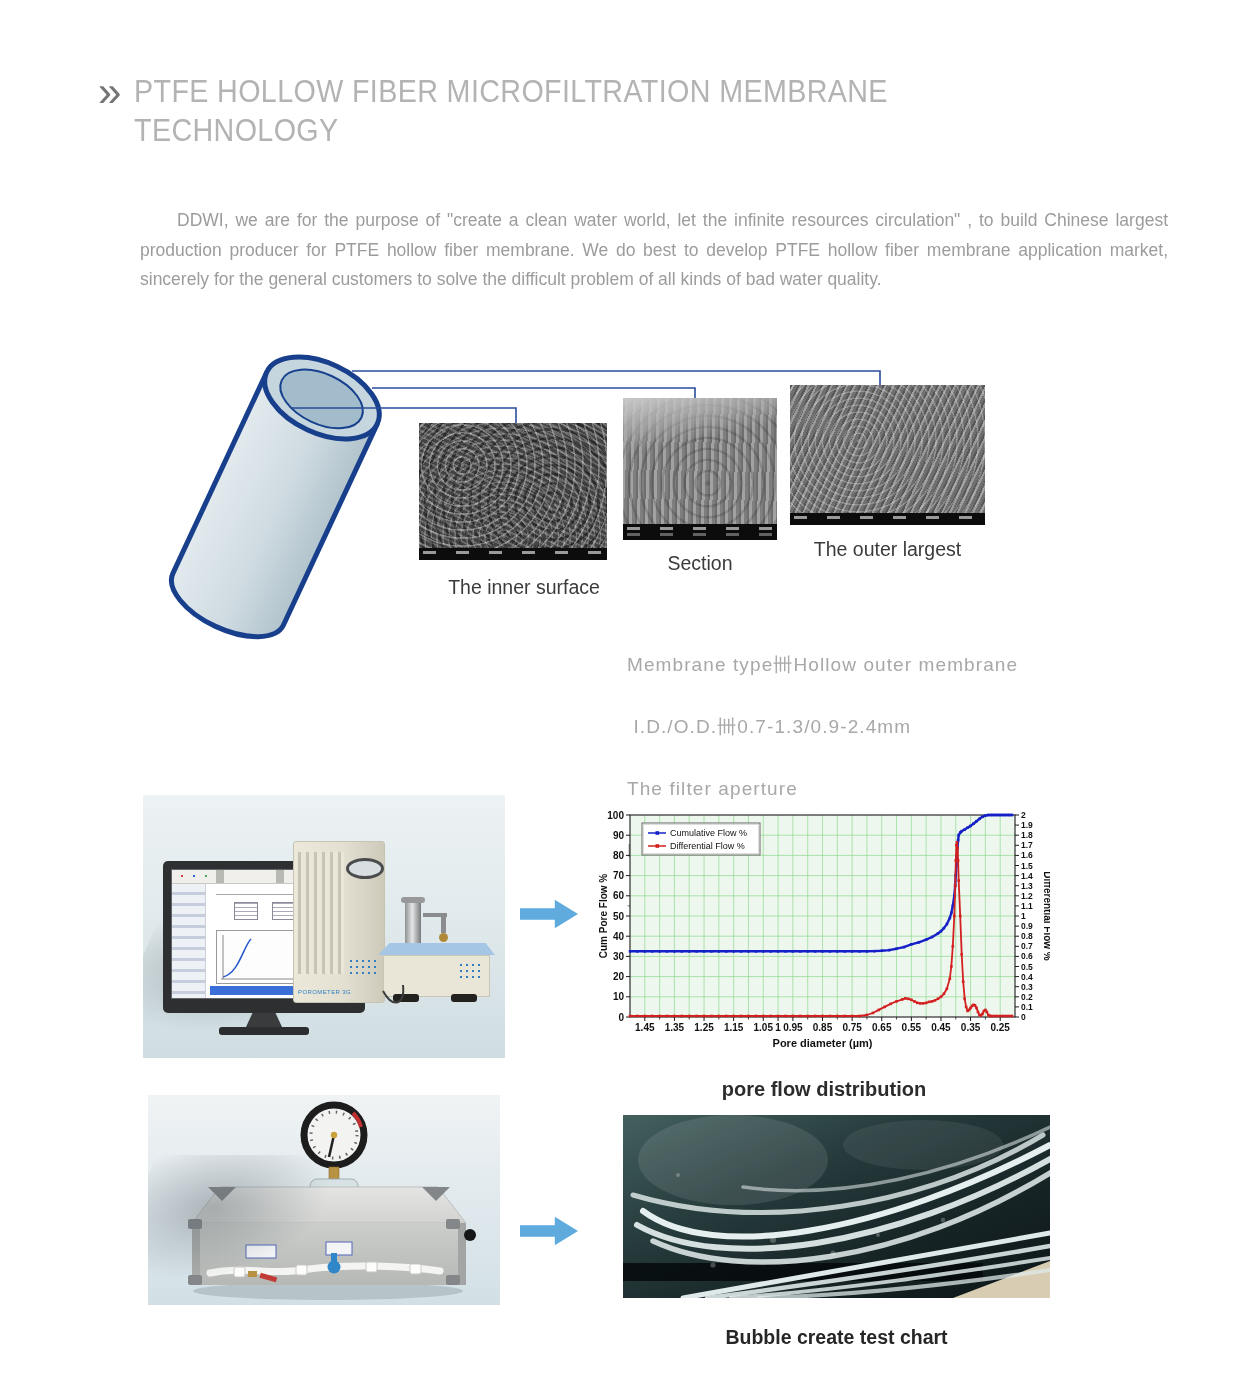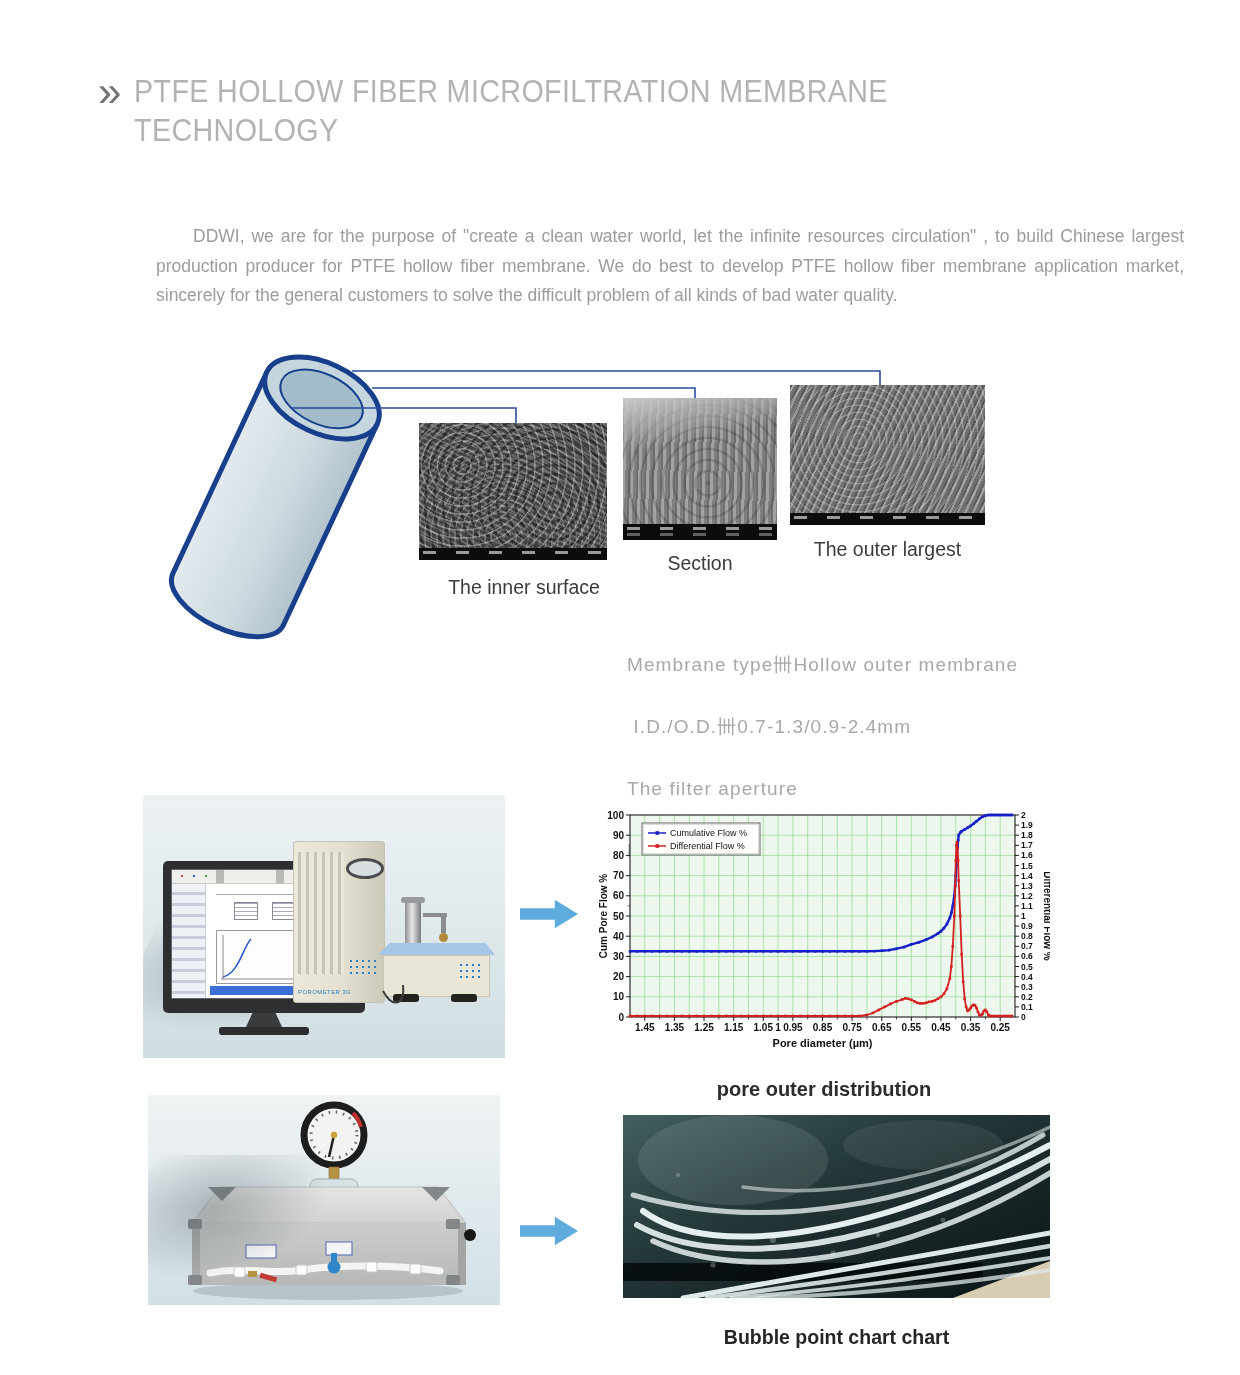--- a/index.html
+++ b/index.html
@@ -7,21 +7,21 @@
           font-family:"Liberation Sans","DejaVu Sans",sans-serif;}
   .abs{position:absolute;}
 
   
   .header{position:absolute;left:98px;top:72px;display:flex;gap:13px;}
   .chev{font-size:42px;line-height:40px;color:#757575;}
   .title{font-size:30.5px;line-height:38.5px;color:#b3b3b3;letter-spacing:.4px;
          transform:scaleX(.94);transform-origin:left top;white-space:nowrap;}
 
   
-  .intro{position:absolute;left:140px;top:206px;width:1028px;margin:16px;
+  .intro{position:absolute;left:140px;top:206px;width:1028px;margin:0;
          font-size:17.5px;line-height:29.5px;color:#9c9c9c;text-align:justify;text-indent:37px;}
 
   
   .sem{position:absolute;overflow:hidden;}
   .sem-inner{background:
       repeating-radial-gradient(circle at 23% 31%, rgba(255,255,255,.30) 0 1px, transparent 2px 8px),
       repeating-radial-gradient(circle at 71% 58%, rgba(0,0,0,.38) 0 2px, transparent 3px 9px),
       repeating-radial-gradient(circle at 45% 83%, rgba(255,255,255,.22) 0 1px, transparent 2px 6px),
       repeating-linear-gradient(27deg, rgba(150,150,150,.35) 0 2px, rgba(45,45,45,.35) 2px 5px),
       #4e4e4e;}
@@ -522,21 +522,21 @@
       <rect x="412.73846153846154" y="214.69" width="2.6" height="2.6" fill="#d42020"></rect>
       <rect x="44" y="23" width="118" height="32" fill="#ffffff" stroke="#666666" stroke-width="1"></rect>
       <rect x="45.5" y="24.5" width="115" height="29" fill="none" stroke="#dddddd" stroke-width="1"></rect>
       <line x1="50" y1="33" x2="68" y2="33" stroke="#1520c8" stroke-width="1.5"></line>
       <rect x="57.5" y="31.2" width="3.6" height="3.6" fill="#1520c8"></rect>
       <text x="72" y="36" font-size="9" text-anchor="start" fill="#111111" font-family="&quot;Liberation Sans&quot;,&quot;DejaVu Sans&quot;,sans-serif">Cumulative Flow %</text>
       <line x1="50" y1="46" x2="68" y2="46" stroke="#d42020" stroke-width="1.5"></line>
       <rect x="57.5" y="44.2" width="3.6" height="3.6" fill="#d42020"></rect>
       <text x="72" y="49" font-size="9" text-anchor="start" fill="#111111" font-family="&quot;Liberation Sans&quot;,&quot;DejaVu Sans&quot;,sans-serif">Differential Flow %</text>
     </svg>
-  <div class="caption flow" style="left:598px;top:1078px;width:452px">pore outer distribution</div>
+  <div class="caption flow" style="left:598px;top:1078px;width:452px">pore flow distribution</div>
 
   <div class="photo ph-bubble" style="left:148px;top:1095px;width:352px;height:210px">
     <div class="shadowblob" style="left:-20px;top:60px;width:200px;height:130px"></div>
     <svg width="352" height="210" viewBox="0 0 352 210">
       <defs>
         <linearGradient id="boxTop" x1="0" y1="0" x2="0" y2="1">
           <stop offset="0" stop-color="#e4e5e3"></stop>
             <stop offset="1" stop-color="#d2d3d1"></stop>
         </linearGradient>
         <linearGradient id="boxFront" x1="0" y1="0" x2="0" y2="1">
@@ -620,15 +620,15 @@
         <circle cx="150" cy="125" r="3"></circle>
           <circle cx="210" cy="138" r="2.5"></circle>
           <circle cx="255" cy="120" r="2"></circle>
         <circle cx="90" cy="150" r="2.6"></circle>
           <circle cx="320" cy="105" r="2.2"></circle>
           <circle cx="55" cy="60" r="2"></circle>
       </g>
     </svg>
   </div>
 
-  <div class="caption" style="left:623px;top:1326px;width:427px">Bubble point chart chart</div>
+  <div class="caption" style="left:623px;top:1326px;width:427px">Bubble create test chart</div>
 
 </div>
 
 </body></html>

